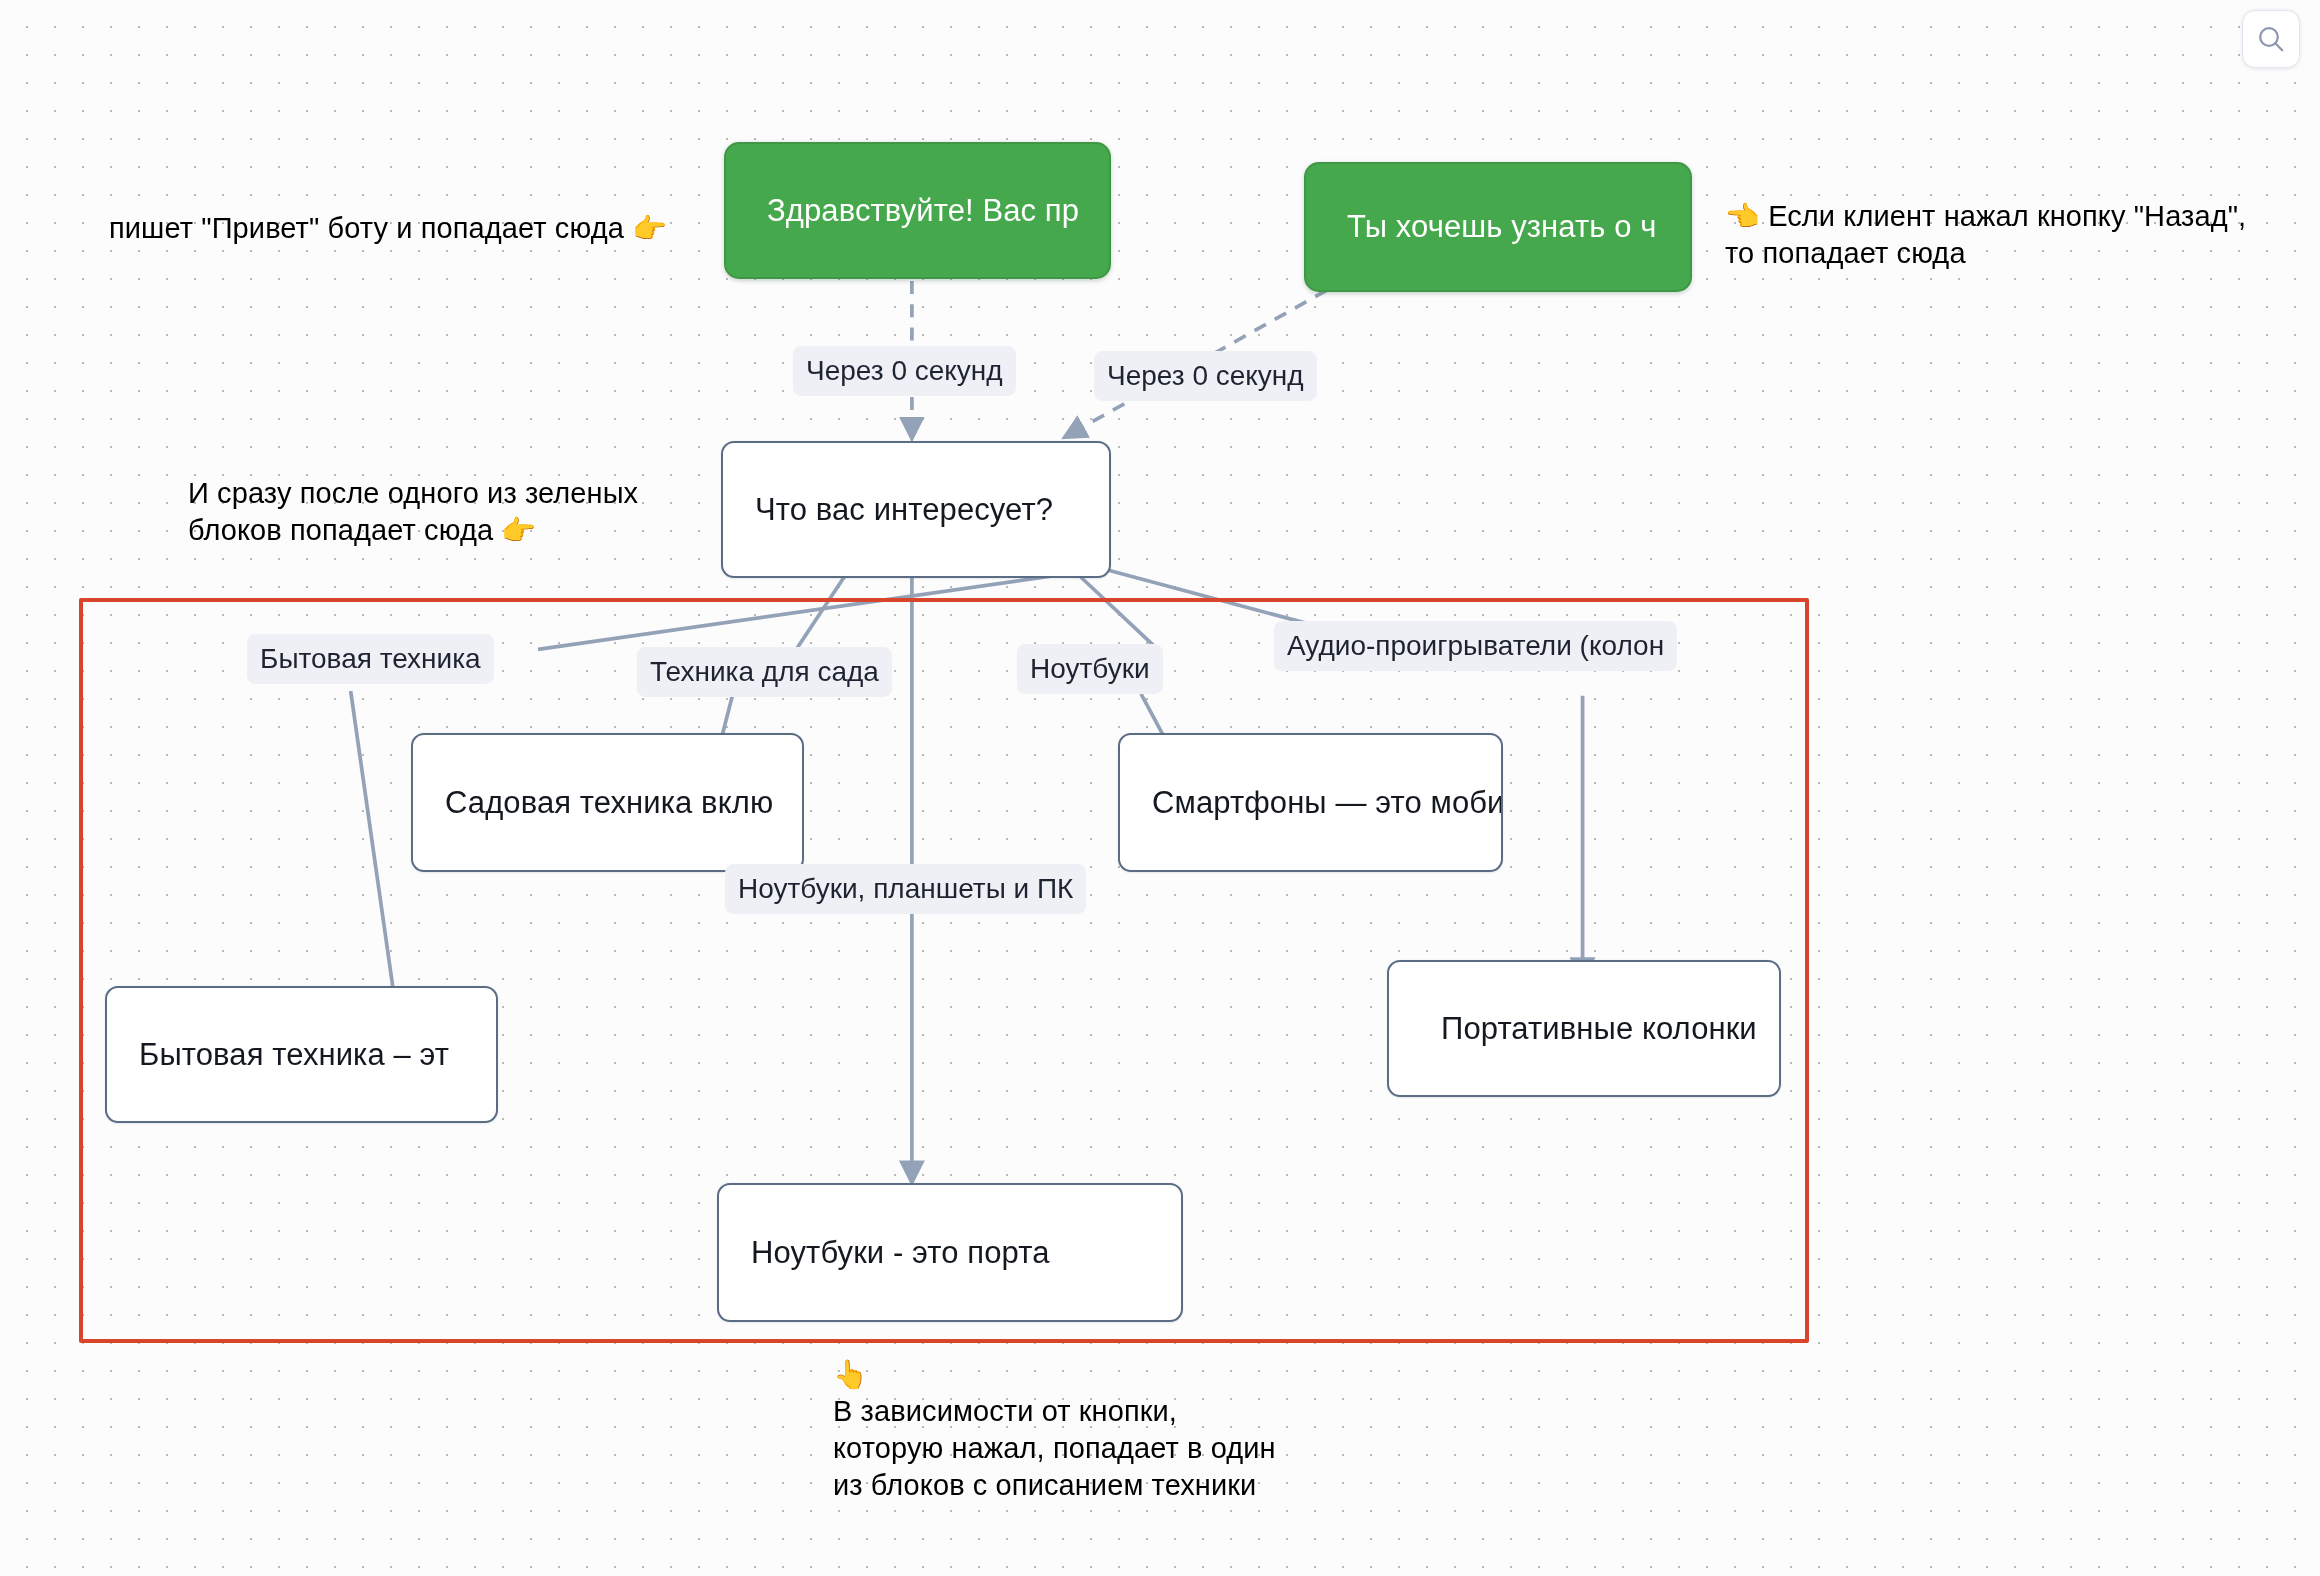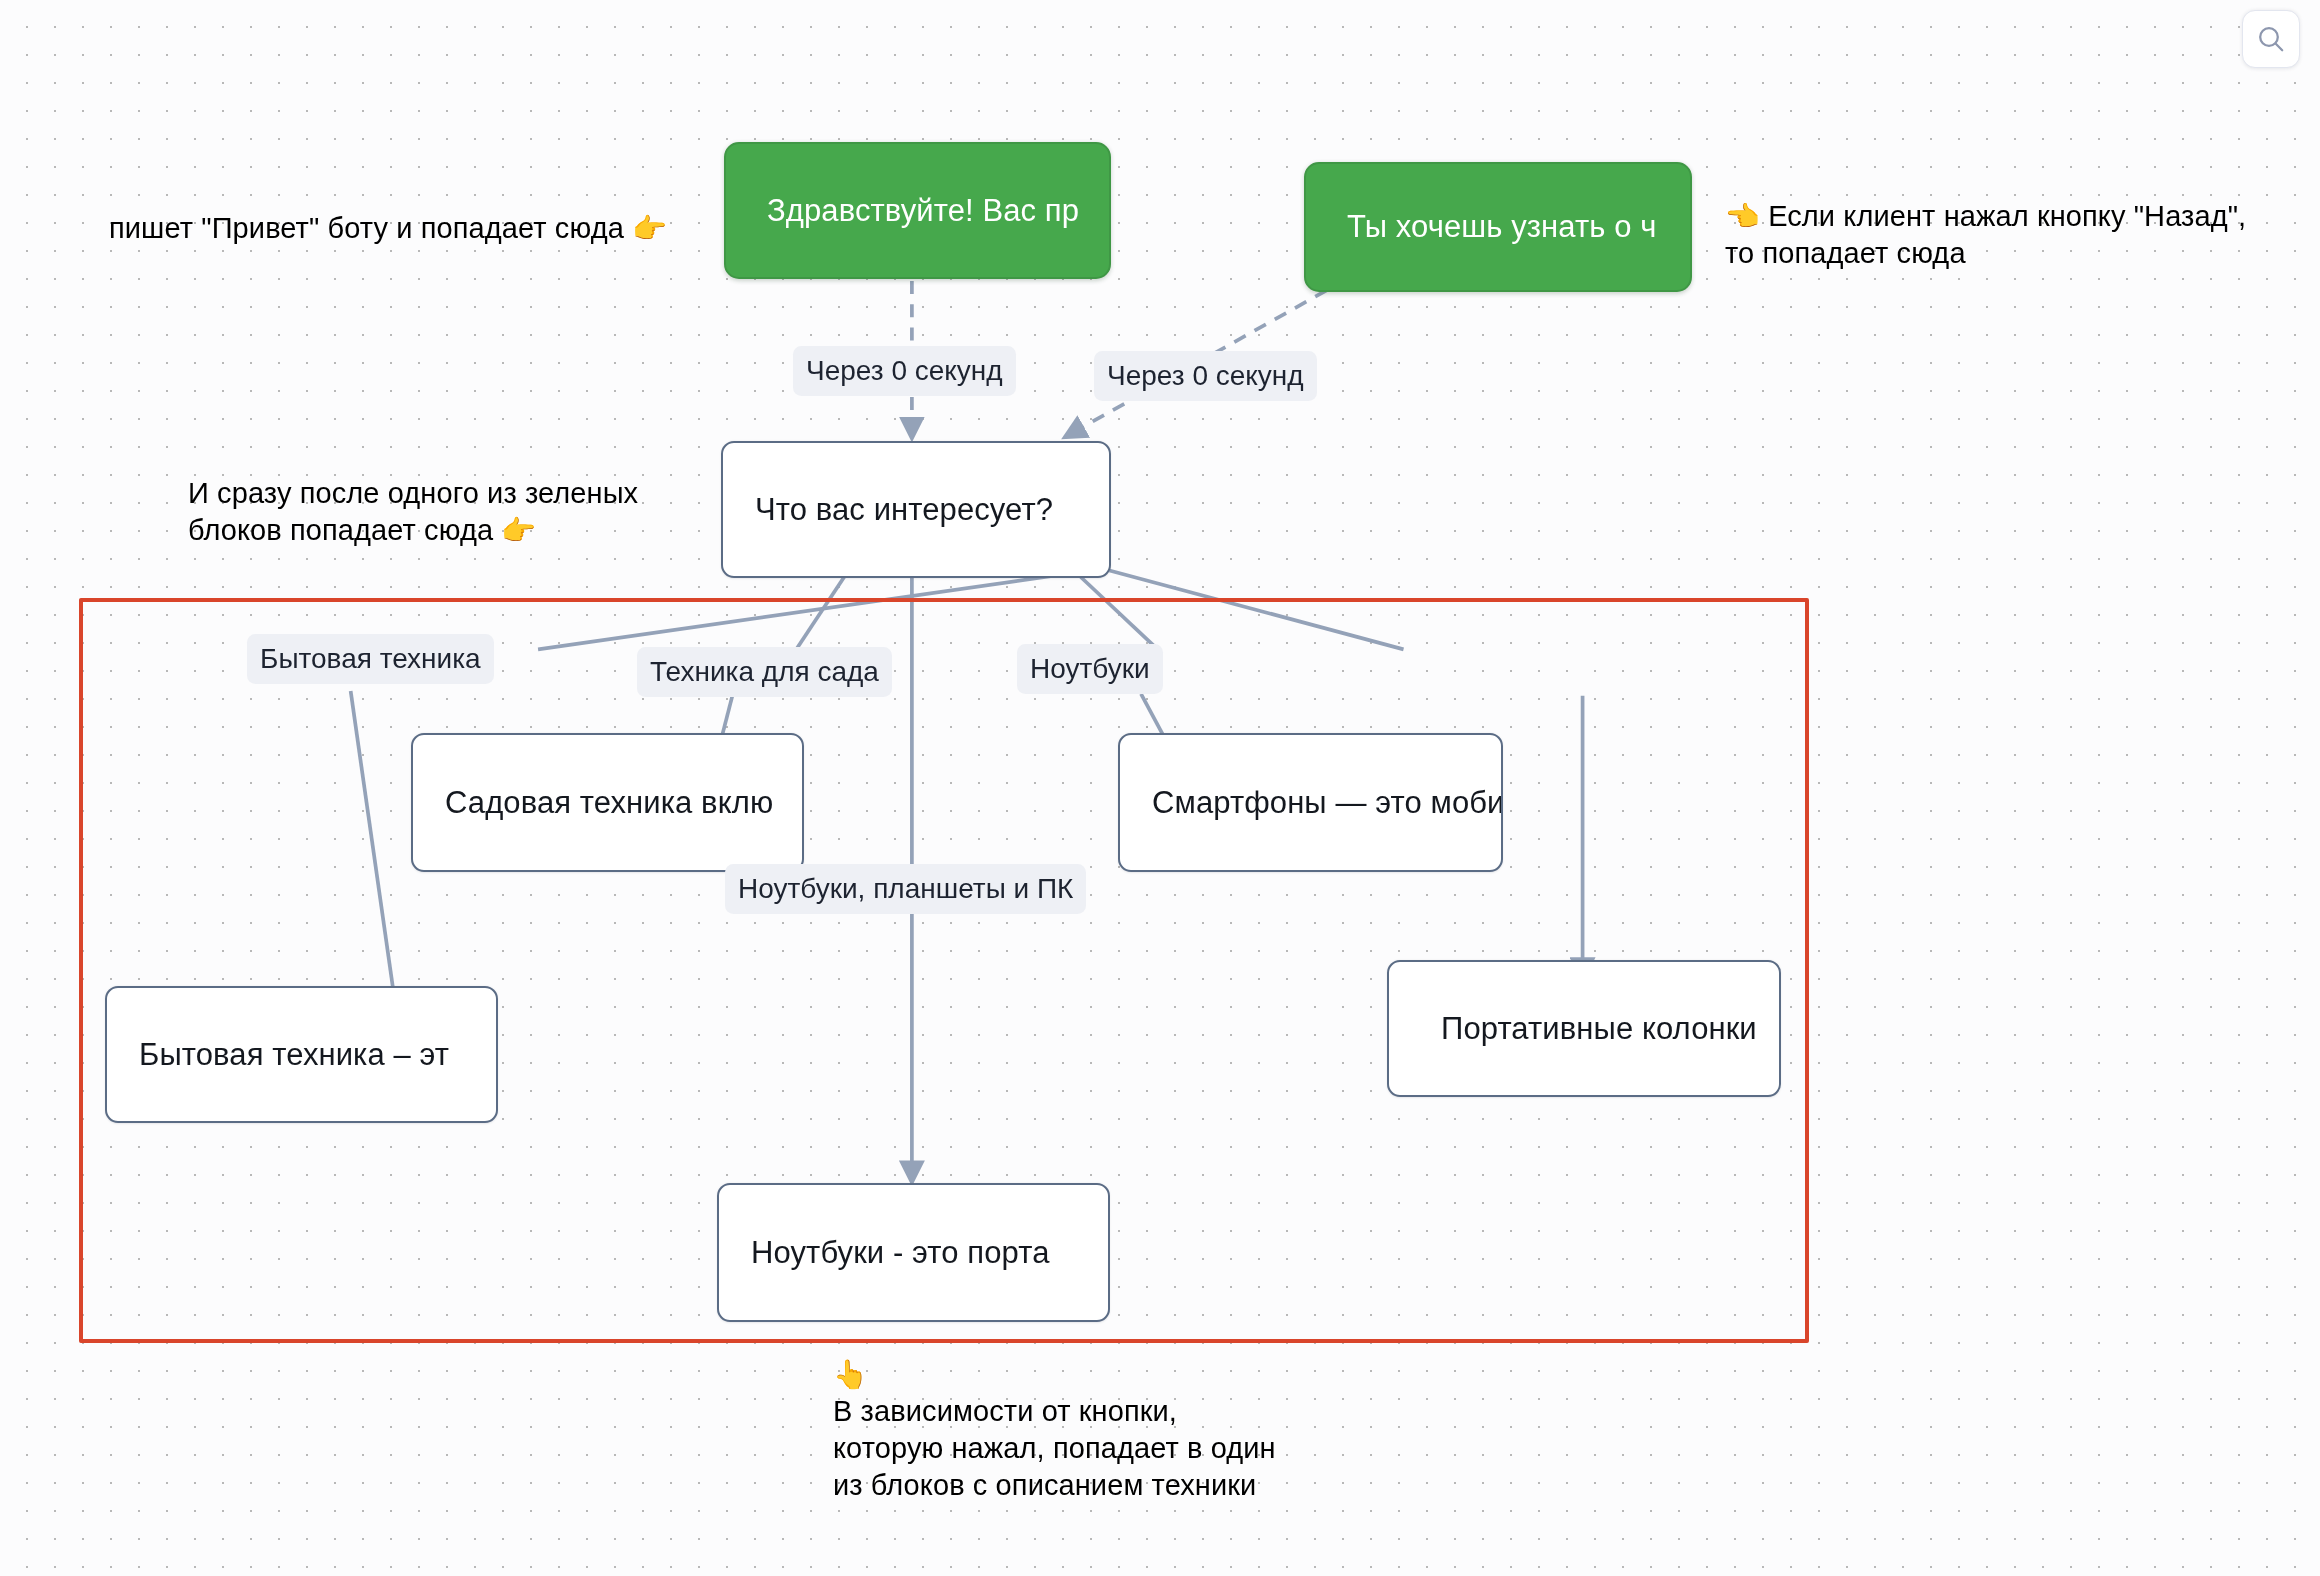--- a/index.html
+++ b/index.html
@@ -162,34 +162,35 @@
   </div>
 
   <div class="node" style="left:105px; top:986px; width:393px; height:137px;">
     <span class="node-text">Бытовая техника – эт</span>
   </div>
 
   <div class="node" style="left:1387px; top:960px; width:394px; height:137px;padding-left:20px;">
     <span class="node-text">Портативные колонки</span>
   </div>
 
-  <div class="node" style="left:717px; top:1183px; width:393px; height:139px;">
+  <div class="node" style="left:717px; top:1183px; width:466px; height:139px;">
     <span class="node-text">Ноутбуки - это порта</span>
   </div>
 
   <div class="edge-label" style="left:793px; top:346px;">Через 0 секунд</div>
 
   <div class="edge-label" style="left:1094px; top:351px;">Через 0 секунд</div>
 
   <div class="edge-label" style="left:247px; top:634px;">Бытовая техника</div>
 
   <div class="edge-label" style="left:637px; top:647px;">Техника для сада</div>
 
   <div class="edge-label" style="left:1017px; top:644px;">Ноутбуки</div>
 
+  <div class="edge-label" style="left:1274px; top:621px;">Аудио-проигрыватели (колон</div>
 
   <div class="edge-label" style="left:725px; top:864px;">Ноутбуки, планшеты и ПК</div>
 
   <div class="annotation" style="left:109px; top:210px;"><span>пишет "Привет" боту и попадает сюда </span><span class="emoji">👉</span></div>
 
   <div class="annotation" style="left:1725px; top:198px;"><span class="emoji">👈</span><span> Если клиент нажал кнопку "Назад",
 то попадает сюда</span></div>
 
   <div class="annotation" style="left:188px; top:475px;"><span>И сразу после одного из зеленых
 блоков попадает сюда </span><span class="emoji">👉</span></div>

